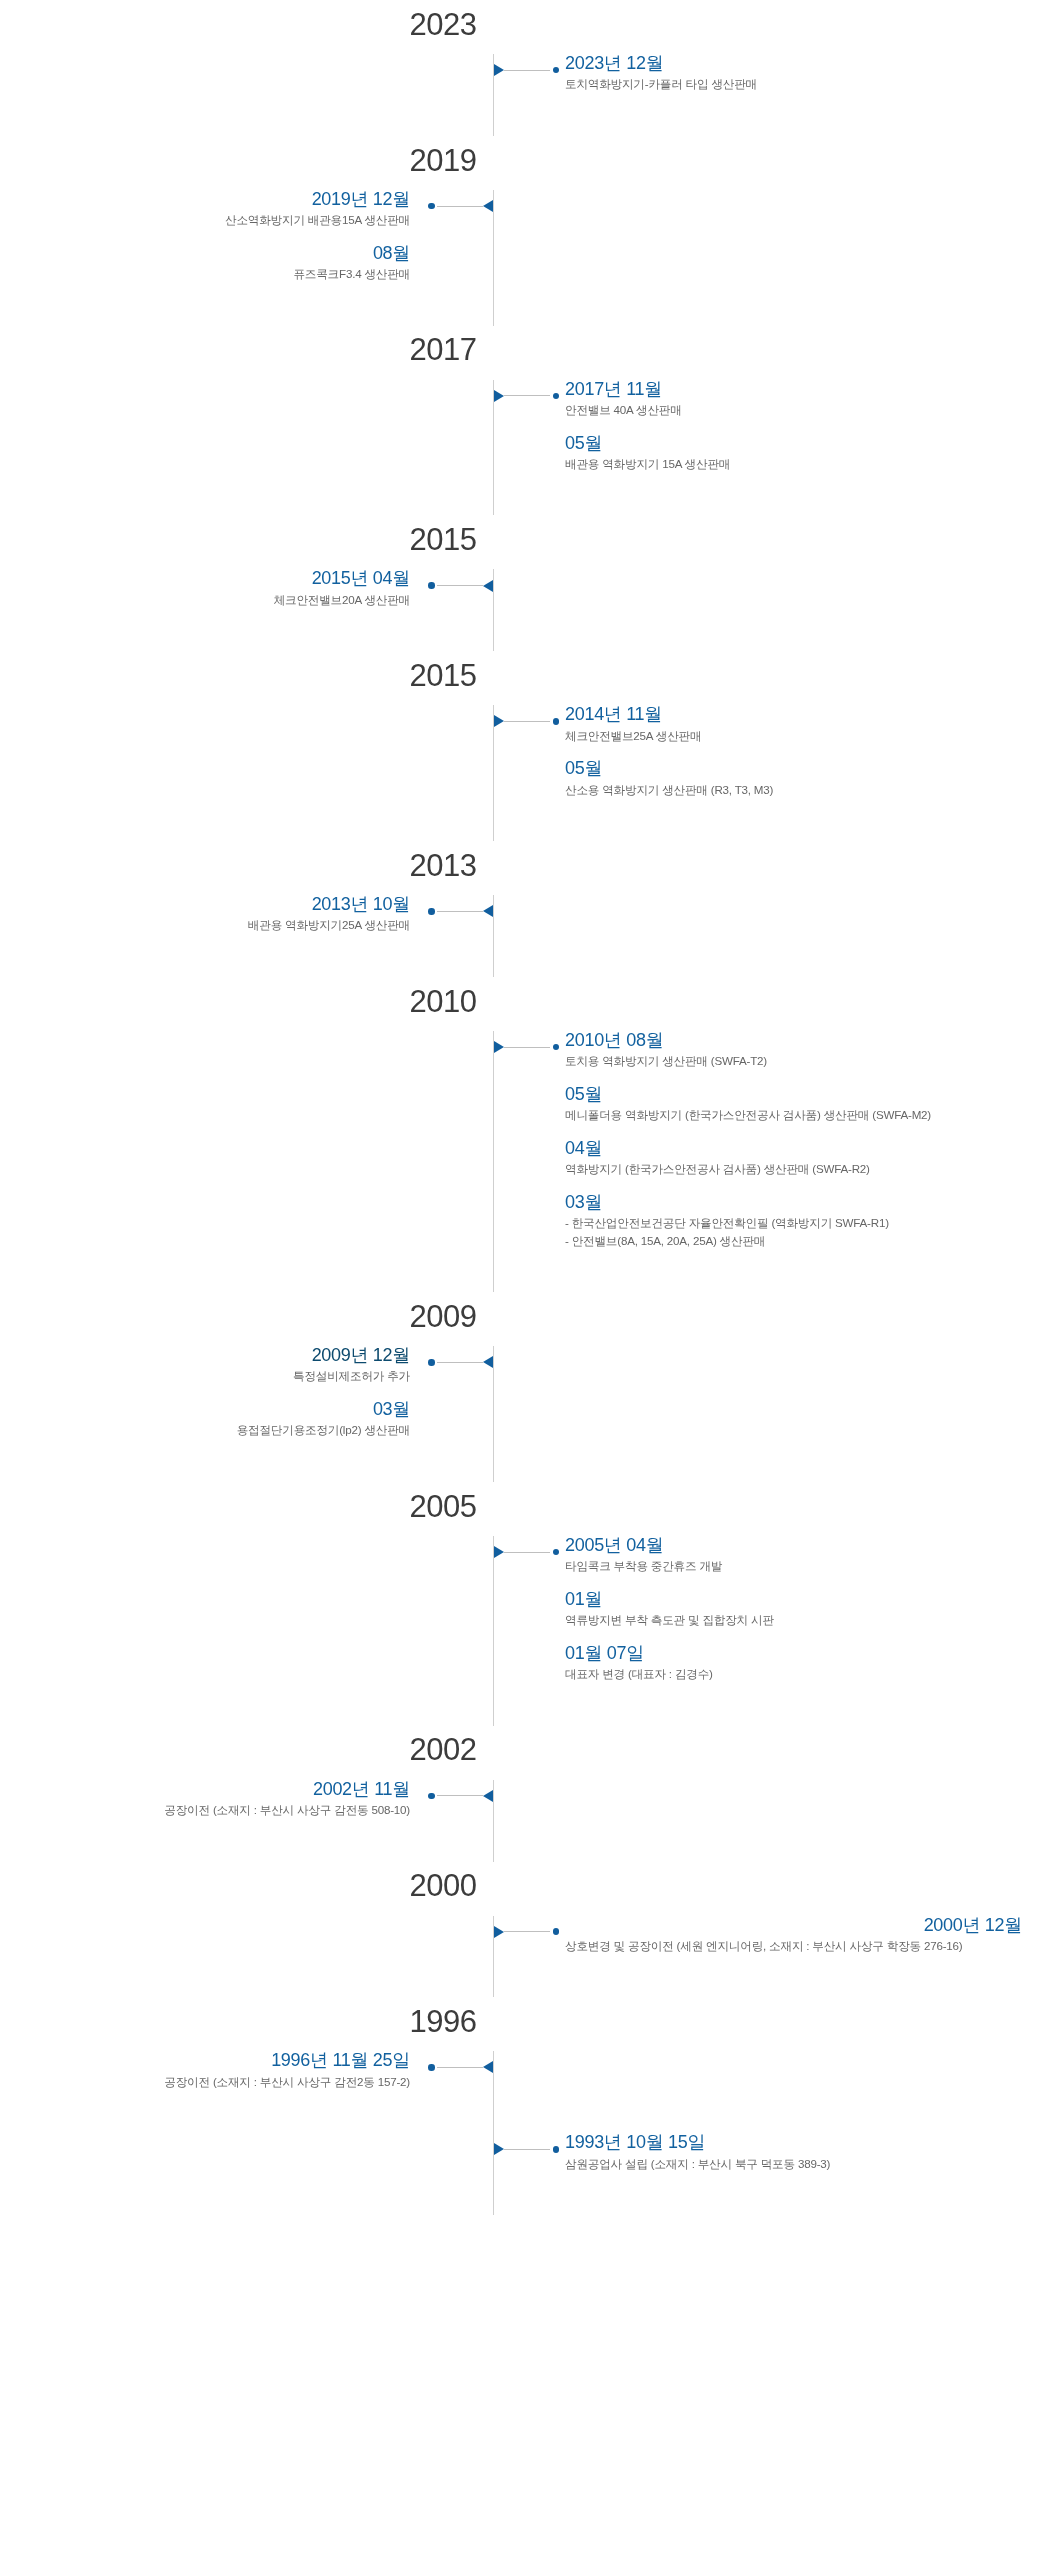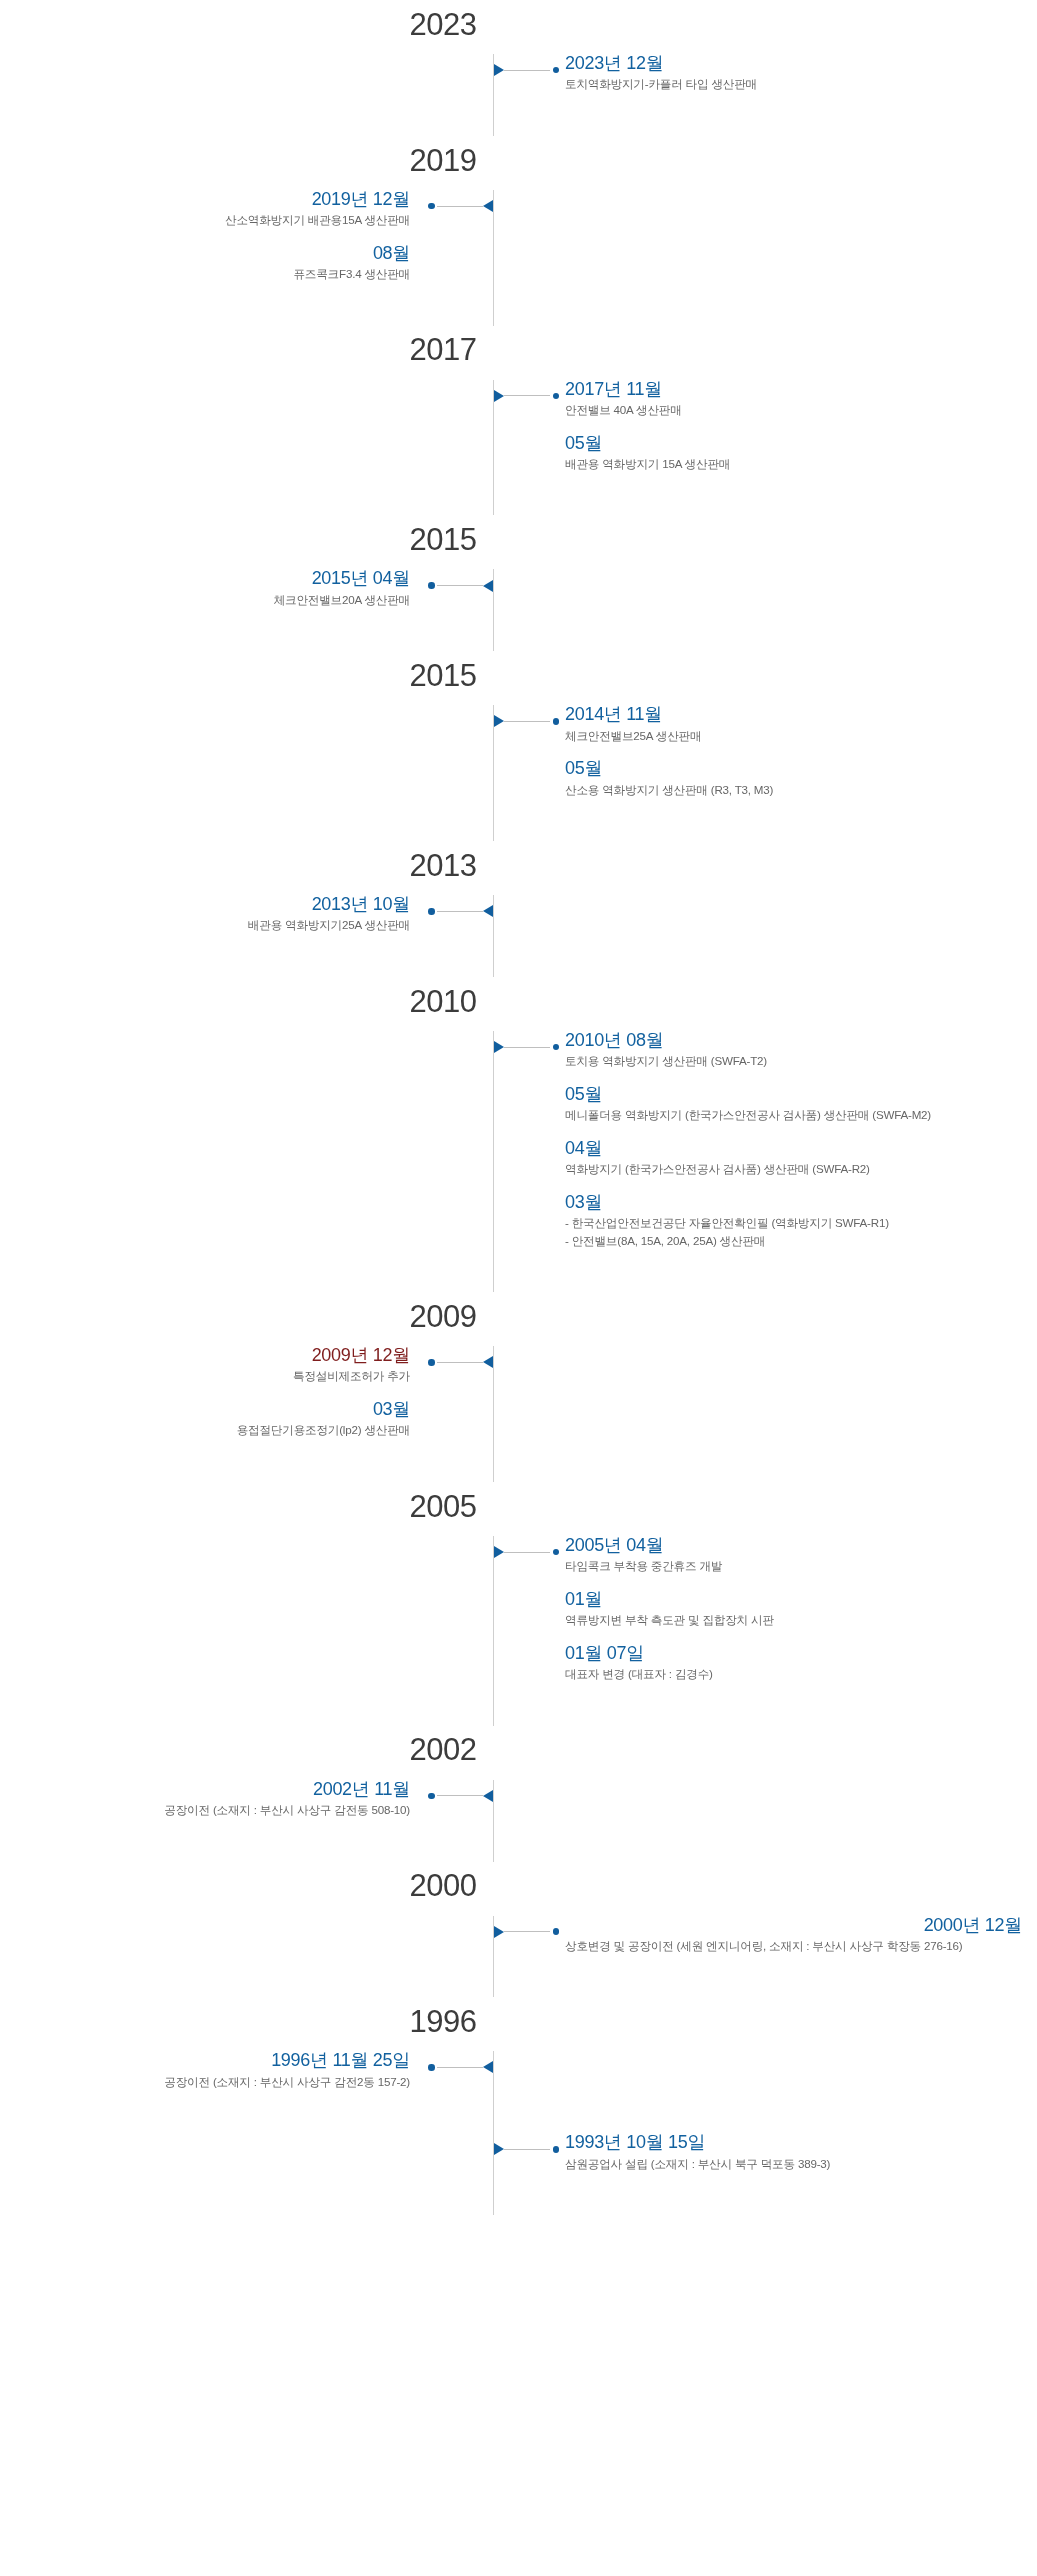--- a/index.html
+++ b/index.html
@@ -314,21 +314,21 @@
           <div class="year-label" style="color: rgb(60, 60, 60);">2009</div>
         </div>
         <div class="events">
           <div class="marker">
             <span class="arrow" style="border-right-color: rgb(17, 94, 158);"></span>
             <span class="connector"></span>
             <span class="dot" style="background: rgb(17, 94, 158);"></span>
           </div>
           <div class="entries">
             <div class="entry">
-              <div class="entry-date" style="color: #7f1d1d;">2009년 12월</div>
+              <div class="entry-date" style="color: #0c4a6e;">2009년 12월</div>
               <div class="entry-desc" style="color: rgb(102, 102, 102);">특정설비제조허가 추가</div>
             </div>
             <div class="entry">
               <div class="entry-date" style="color: rgb(18, 97, 159);">03월</div>
               <div class="entry-desc" style="color: rgb(102, 102, 102);">용접절단기용조정기(lp2) 생산판매</div>
             </div>
           </div>
         </div>
         <div class="block-gap"></div>
       </div>

